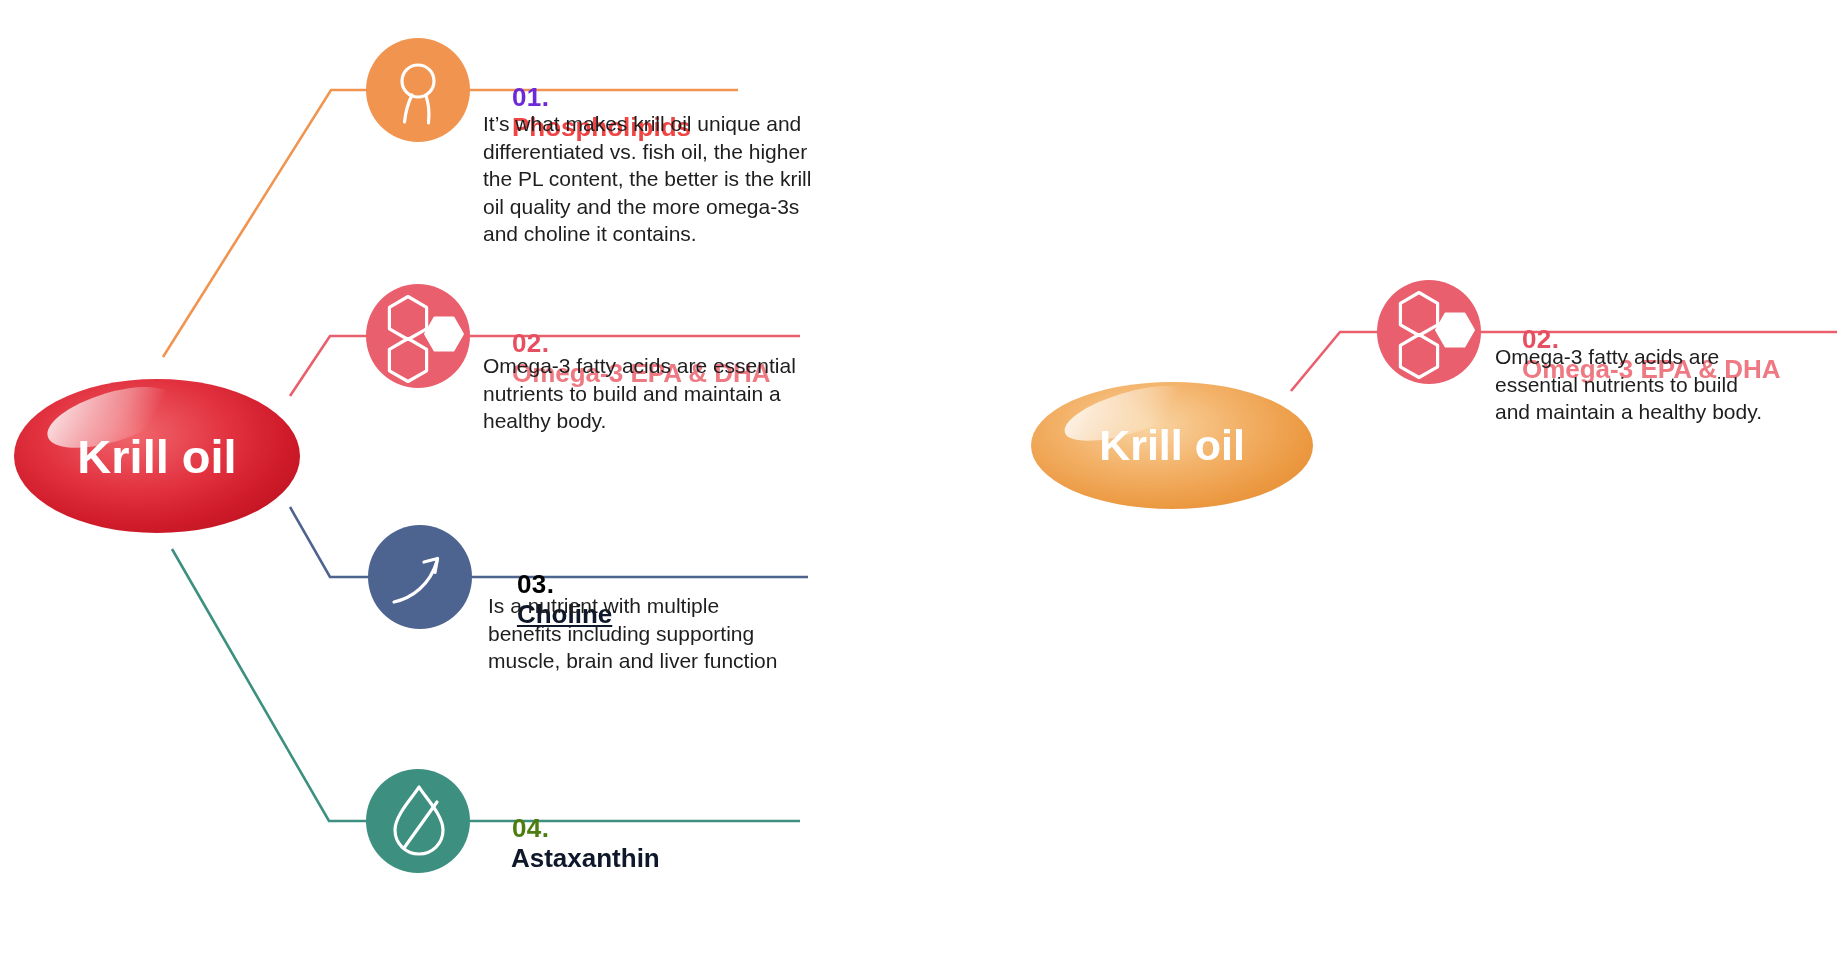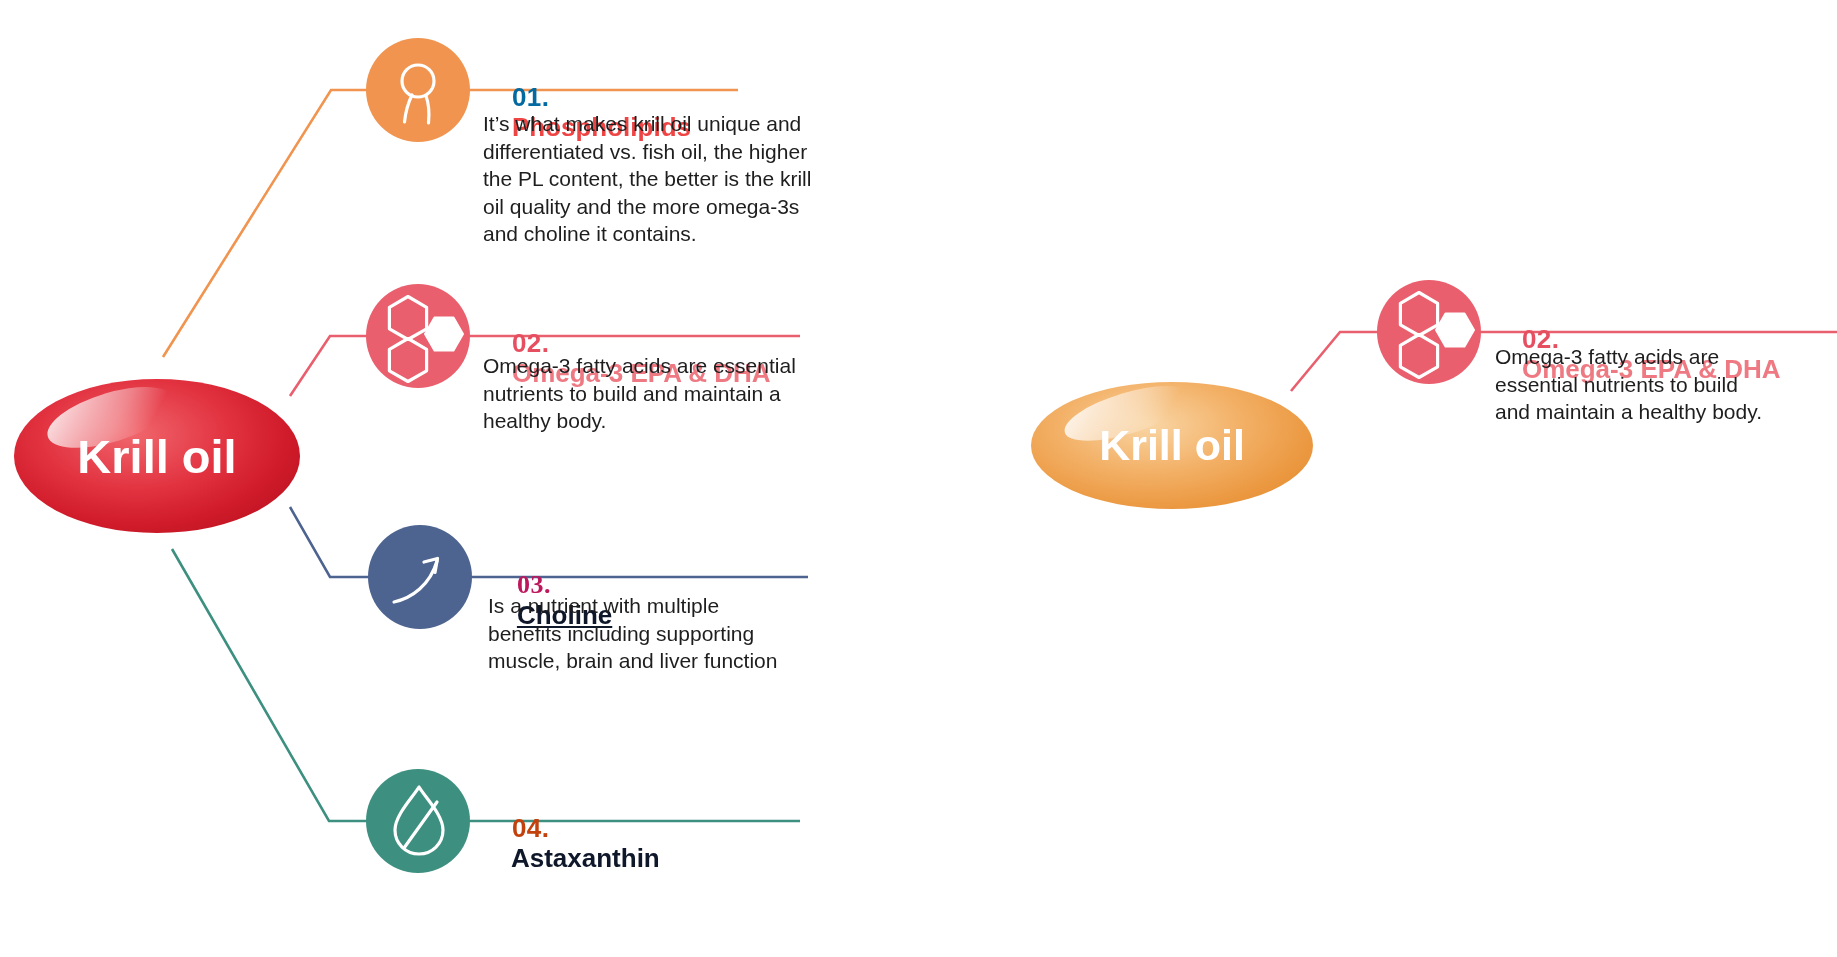--- a/index.html
+++ b/index.html
@@ -68,21 +68,21 @@
   </div>
 
   <div class="icon-circle" style="left: 366px; top: 38px; background-color: rgb(240, 148, 79);">
     <svg viewBox="0 0 104 104">
       <circle class="glyph-stroke" cx="52" cy="43" r="16"></circle>
       <path class="glyph-stroke" d="M46,57 C43,63 40,70 38.5,84"></path>
       <path class="glyph-stroke" d="M60,58 C63,66 63.5,75 62.5,85"></path>
     </svg>
   </div>
   <div class="item-title" style="left:483px; top:52px;">
-    <span class="num" style="color: #0369a1;">01.</span>
+    <span class="num" style="color: #6d28d9;">01.</span>
     <span style="color: #ef4444;">Phospholipids</span>
   </div>
   <div class="item-body" style="left:483px; top:99px;margin-top:11px;">It’s what makes krill oil unique and
 differentiated vs. fish oil, the higher
 the PL content, the better is the krill
 oil quality and the more omega-3s
 and choline it contains.</div>
 
   <div class="icon-circle" style="left: 366px; top: 284px; background-color: rgb(233, 95, 109);">
     <svg viewBox="0 0 104 104">
@@ -99,35 +99,35 @@
 nutrients to build and maintain a
 healthy body.</div>
 
   <div class="icon-circle" style="left: 368px; top: 525px; background-color: rgb(77, 99, 144);">
     <svg viewBox="0 0 104 104">
       <path class="glyph-stroke" stroke-width="3.6" d="M26,77 C44,73 62,60 69,36"></path>
       <path class="glyph-stroke" stroke-width="3.6" d="M56,37 L69.5,33.5 L67,47.5"></path>
     </svg>
   </div>
   <div class="item-title" style="left:488px; top:539px;">
-    <span class="num" style="color: #be185d; font-family: Liberation Serif, serif;">03.</span>
+    <span class="num" style="color: #000000;">03.</span>
     <span style="color: #0f172a; text-decoration: underline;">Choline</span>
   </div>
   <div class="item-body" style="left:488px; top:592px;">Is a nutrient with multiple
 benefits including supporting
 muscle, brain and liver function</div>
 
   <div class="icon-circle" style="left: 366px; top: 769px; background-color: rgb(61, 144, 128);">
     <svg viewBox="0 0 104 104">
       <path class="glyph-stroke" d="M53,18 C47,28 29,46 29,61 C29,74.5 39.7,85 53,85 C66.3,85 77,74.5 77,61 C77,46 59,28 53,18 Z"></path>
       <path class="glyph-stroke" d="M38,79 L71,33"></path>
     </svg>
   </div>
   <div class="item-title" style="left:483px; top:783px;">
-    <span class="num" style="color: #c2410c;">04.</span>
+    <span class="num" style="color: #4d7c0f;">04.</span>
     <span style="color: #0f172a;">Astaxanthin</span>
   </div>
 
   <div class="icon-circle" style="left: 1377px; top: 280px; background-color: rgb(233, 95, 109);">
     <svg viewBox="0 0 104 104">
       <polygon class="glyph-stroke" stroke-width="3.4" points="42,12.5 60.6,23.3 60.6,44.8 42,55.5 23.4,44.8 23.4,23.3"></polygon>
       <polygon class="glyph-stroke" stroke-width="3.4" points="42,54.5 60.6,65.3 60.6,86.8 42,97.5 23.4,86.8 23.4,65.3"></polygon>
       <polygon class="glyph-fill" points="59,50 68.5,33.5 87.5,33.5 97,50 87.5,66.5 68.5,66.5"></polygon>
     </svg>
   </div>

